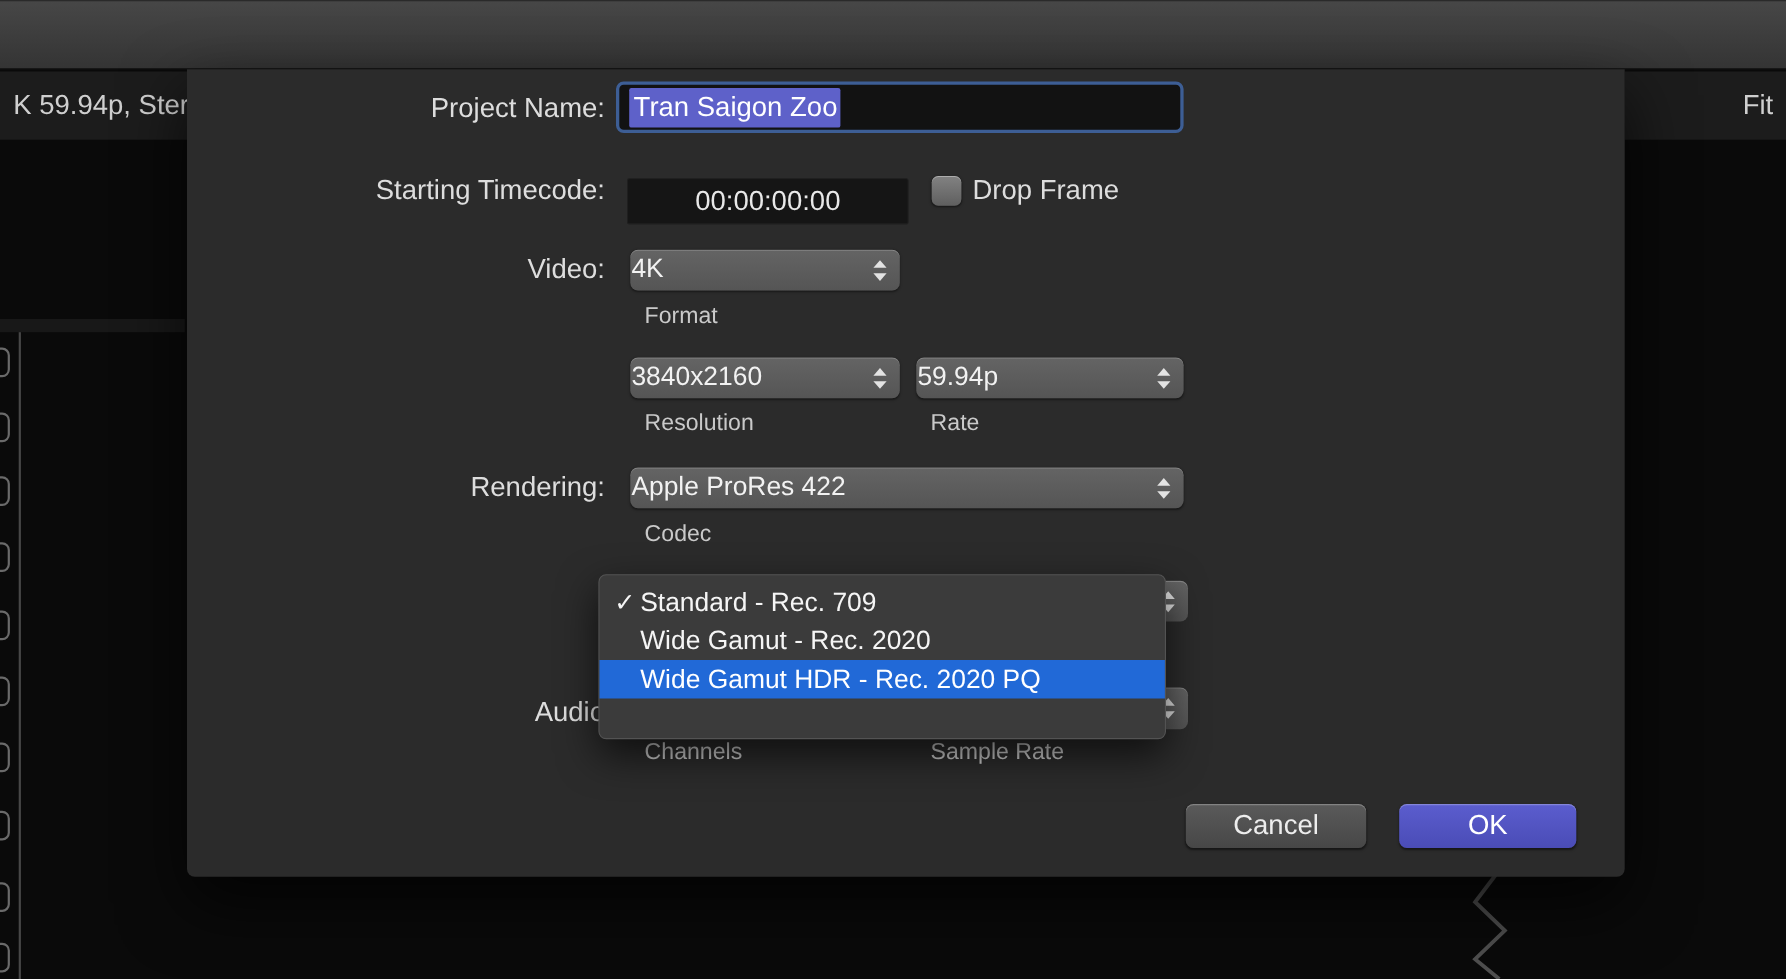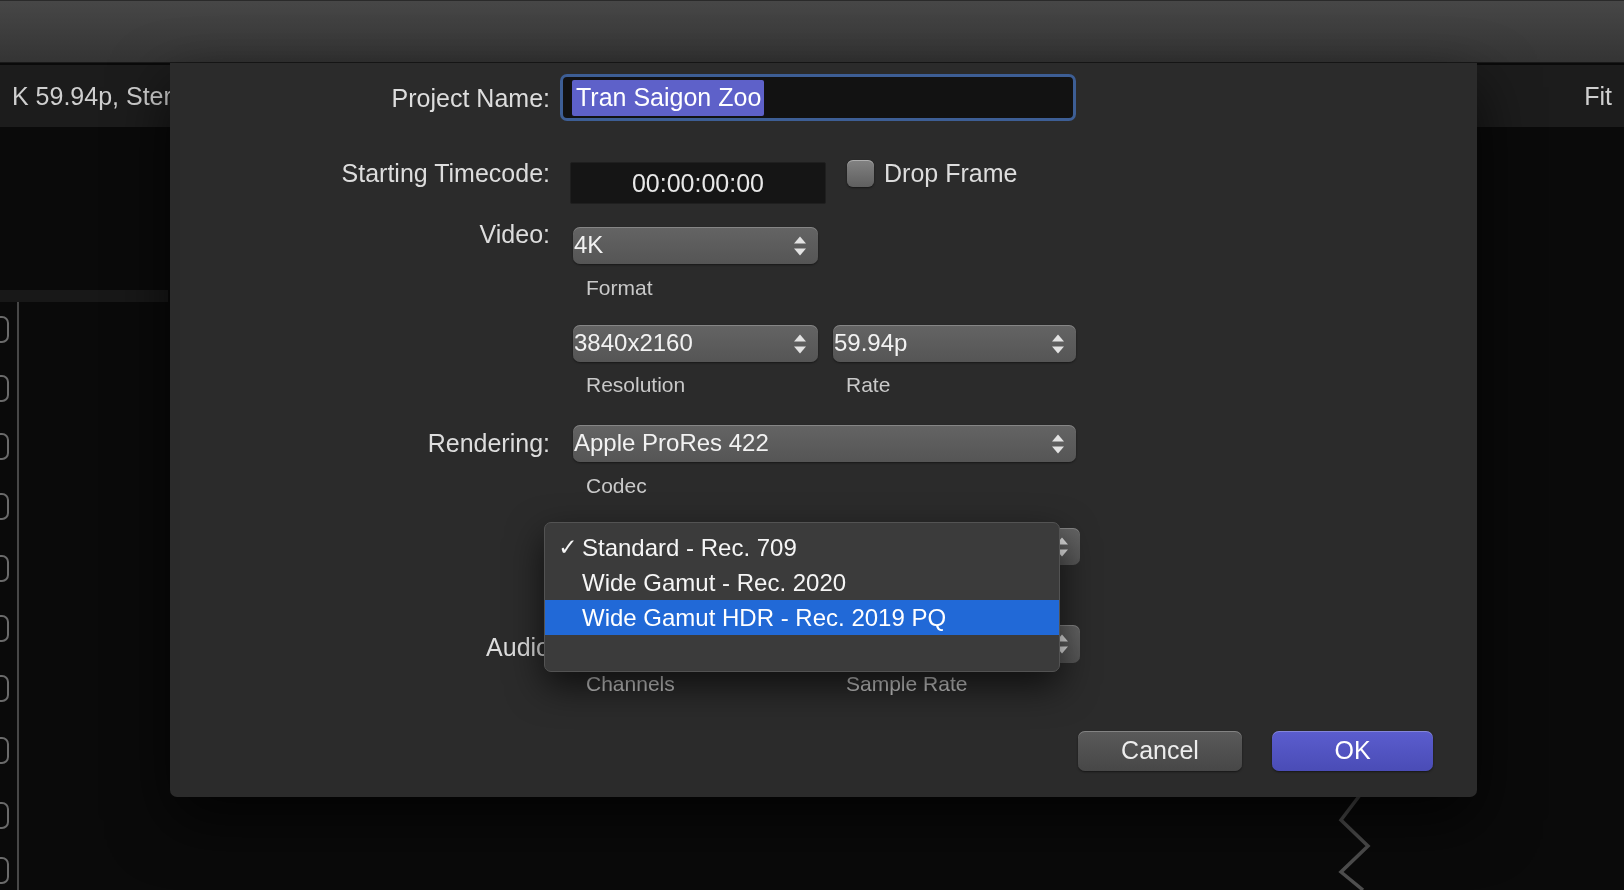--- a/index.html
+++ b/index.html
@@ -124,21 +124,21 @@
     <div class="row-label" style="top:20px">Project Name:</div>
     <div class="name-field">
       <span class="name-selection">Tran Saigon Zoo</span>
     </div>
 
     <div class="row-label" style="top:95px">Starting Timecode:</div>
     <div class="tc-field">00:00:00:00</div>
     <div class="checkbox"></div>
     <div class="check-label">Drop Frame</div>
 
-    <div class="row-label" style="top:156px">Video:</div>
+    <div class="row-label" style="top:167px">Video:</div>
     <div class="popup" style="left:403px; top:164px; width:245px">
       <span>4K</span>
       <span class="chevrons"></span>
     </div>
     <div class="caption" style="left:416px; top:212px">Format</div>
 
     <div class="popup" style="left:403px; top:262px; width:245px">
       <span>3840x2160</span>
       <span class="chevrons"></span>
     </div>
@@ -169,21 +169,21 @@
 
     <div class="menu">
       <div class="menu-item">
         <span class="menu-check">✓</span>
         <span>Standard - Rec. 709</span>
       </div>
       <div class="menu-item">
         <span>Wide Gamut - Rec. 2020</span>
       </div>
       <div class="menu-item highlighted">
-        <span>Wide Gamut HDR - Rec. 2019 PQ</span>
+        <span>Wide Gamut HDR - Rec. 2020 PQ</span>
       </div>
     </div>
 
     <div class="btn cancel">Cancel</div>
     <div class="btn ok">OK</div>
   </div>
 
 </div>
 
 </body></html>

